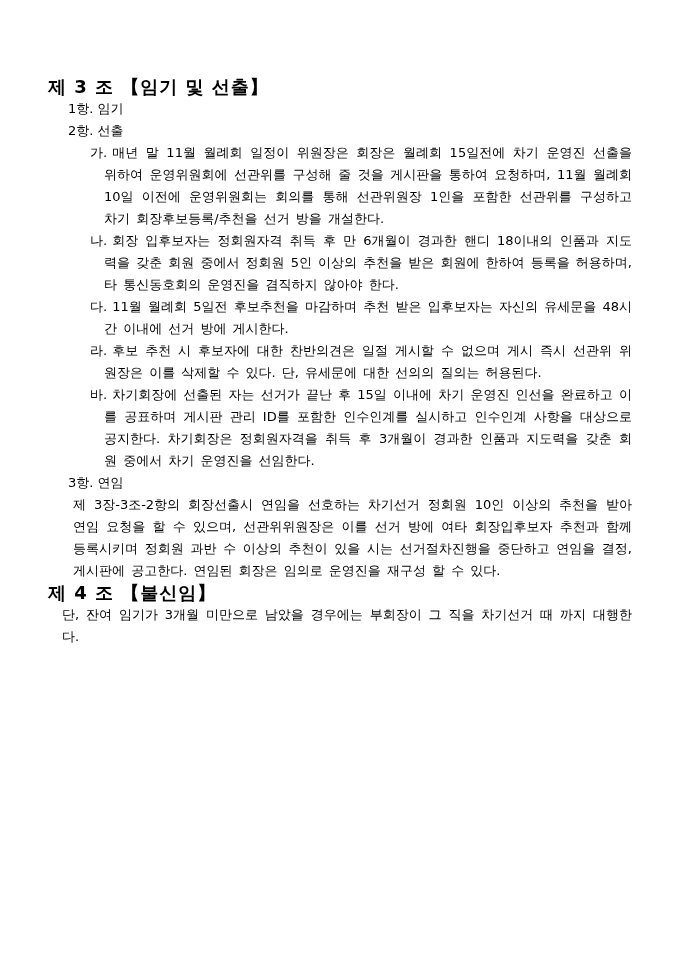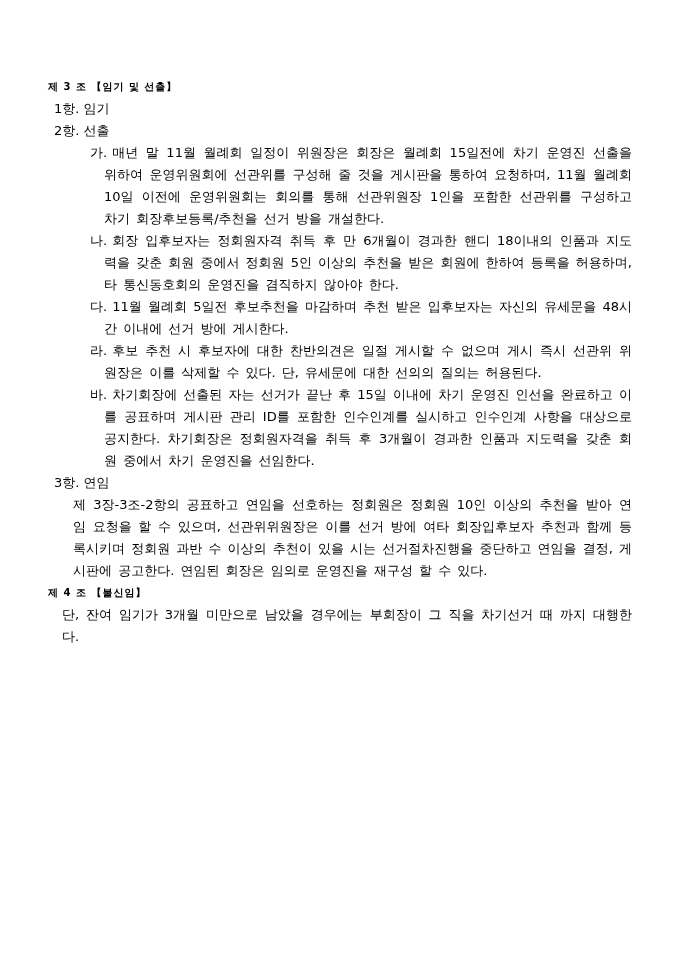--- a/index.html
+++ b/index.html
@@ -13,25 +13,25 @@
     box-sizing: border-box;
     width: 680px; height: 962px;
     padding: 76px 48px 0 48px;
     overflow: hidden;
     background: #ffffff;
   }
   .article { margin: 0; }
   .article + .article { }
   .article-title {
     font-weight: bold;
-    font-size: 10px;
+    font-size: 18px;
     letter-spacing: 1px;
     white-space: nowrap;
   }
-  .section-label { margin-left: 6px; }
+  .section-label { margin-left: 20px; }
   .section-body   { margin-left: 34px; text-align: justify; word-spacing: 2px; }
   .section-body-3 { margin-left: 25px; text-align: justify; word-spacing: 2px; }
   .item-list { margin: 0; }
   .item {
     margin-left: 0;
     padding-left: 56px;
     text-indent: -14px;
     text-align: justify;
     word-spacing: 2px;
   }
@@ -62,21 +62,21 @@
       </div>
       <div class="item">
         <span class="item-marker">라.</span><span>후보 추천 시 후보자에 대한 찬반의견은 일절 게시할 수 없으며 게시 즉시 선관위 위원장은 이를 삭제할 수 있다. 단, 유세문에 대한 선의의 질의는 허용된다.</span>
       </div>
       <div class="item">
         <span class="item-marker">바.</span><span>차기회장에 선출된 자는 선거가 끝난 후 15일 이내에 차기 운영진 인선을 완료하고 이를 공표하며 게시판 관리 ID를 포함한 인수인계를 실시하고 인수인계 사항을 대상으로 공지한다. 차기회장은 정회원자격을 취득 후 3개월이 경과한 인품과 지도력을 갖춘 회원 중에서 차기 운영진을 선임한다.</span>
       </div>
     </div>
 
     <div class="section-label">3항. 연임</div>
-    <div class="section-body-3">제 3장-3조-2항의 공표하고 연임을 선호하는 정회원은 정회원 10인 이상의 추천을 받아 연임 요청을 할 수 있으며, 선관위위원장은 이를 선거 방에 여타 회장입후보자 추천과 함께 등록시키며 정회원 과반 수 이상의 추천이 있을 시는 선거절차진행을 중단하고 연임을 결정, 게시판에 공고한다. 연임된 회장은 임의로 운영진을 재구성 할 수 있다.</div>
+    <div class="section-body-3">제 3장-3조-2항의 회장선출시 연임을 선호하는 차기선거 정회원 10인 이상의 추천을 받아 연임 요청을 할 수 있으며, 선관위위원장은 이를 선거 방에 여타 회장입후보자 추천과 함께 등록시키며 정회원 과반 수 이상의 추천이 있을 시는 선거절차진행을 중단하고 연임을 결정, 게시판에 공고한다. 연임된 회장은 임의로 운영진을 재구성 할 수 있다.</div>
   </div>
 
   <div class="article">
     <div class="article-title">제 4 조 【불신임】</div>
     <div class="article-body">단, 잔여 임기가 3개월 미만으로 남았을 경우에는 부회장이 그 직을 차기선거 때 까지 대행한다.</div>
   </div>
 
 </div>
 
 </body></html>

